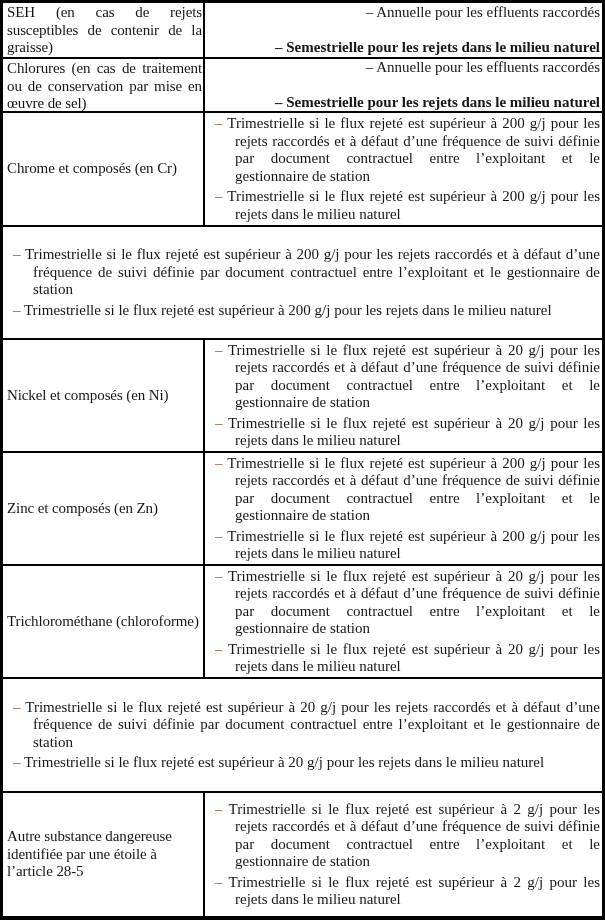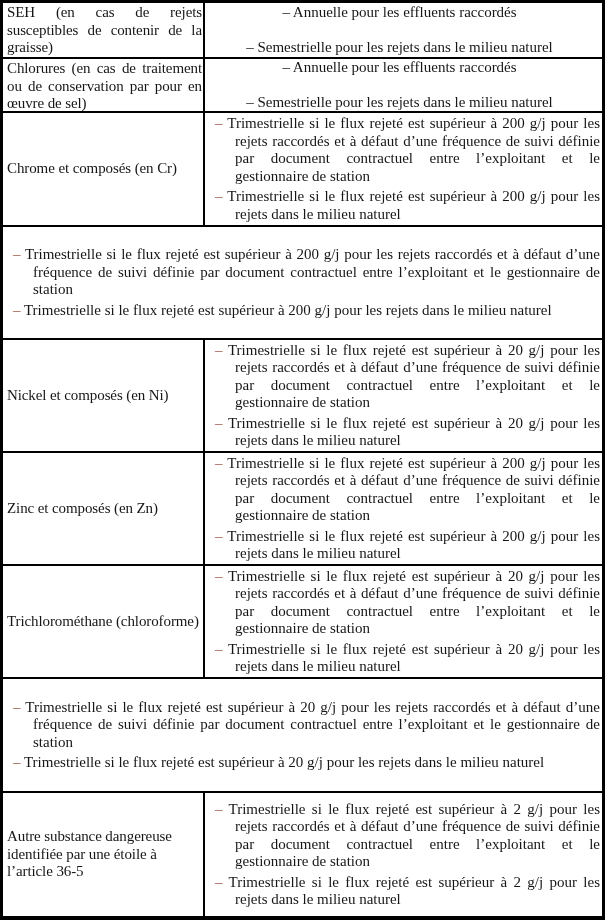--- a/index.html
+++ b/index.html
@@ -61,43 +61,43 @@
   }
 
   .bullet {
     text-align: justify;
     padding-left: 30px;
     text-indent: -20px;
   }
   .bullet + .bullet { margin-top: 3px; }
 
   .row.compact .bullet {
-    text-align: center;
+    text-align: right;
     padding-left: 7px;
     text-indent: -13px;
   }
-  .row.compact .bullet + .bullet { margin-top: 17px; }
+  .row.compact .bullet + .bullet { margin-top: 17px; font-weight: bold; }
 
   .dash { color: inherit; }
   .row.detail .dash { color: #9a5544; }
 </style>
 </head>
 <body>
 
 <div class="page">
   <div class="freq-table">
       <div class="row compact">
         <div class="cell-left"><span>SEH (en cas de rejets susceptibles de contenir de la graisse)</span></div>
         <div class="cell-right">
           <div class="bullet"><span class="dash">–</span> <span>Annuelle pour les effluents raccordés</span></div>
           <div class="bullet"><span class="dash">–</span> <span>Semestrielle pour les rejets dans le milieu naturel</span></div>
         </div>
       </div>
       <div class="row compact">
-        <div class="cell-left"><span>Chlorures (en cas de traitement ou de conservation par pour en œuvre de sel)</span></div>
+        <div class="cell-left"><span>Chlorures (en cas de traitement ou de conservation par mise en œuvre de sel)</span></div>
         <div class="cell-right">
           <div class="bullet"><span class="dash">–</span> <span>Annuelle pour les effluents raccordés</span></div>
           <div class="bullet"><span class="dash">–</span> <span>Semestrielle pour les rejets dans le milieu naturel</span></div>
         </div>
       </div>
       <div class="row detail">
         <div class="cell-left">
           <span>Chrome et composés (en Cr)</span>
         </div>
         <div class="cell-right">
@@ -139,21 +139,21 @@
         </div>
       </div>
       <div class="row detail">
         <div class="cell-right">
           <div class="bullet"><span class="dash">–</span> <span>Trimestrielle si le flux rejeté est supérieur à 20 g/j pour les rejets raccordés et à défaut d’une fréquence de suivi définie par document contractuel entre l’exploitant et le gestionnaire de station</span></div>
           <div class="bullet"><span class="dash">–</span> <span>Trimestrielle si le flux rejeté est supérieur à 20 g/j pour les rejets dans le milieu naturel</span></div>
         </div>
       </div>
       <div class="row detail">
         <div class="cell-left">
-          <span>Autre substance dangereuse identifiée par une étoile à l’article 36-5</span>
+          <span>Autre substance dangereuse identifiée par une étoile à l’article 28-5</span>
         </div>
         <div class="cell-right">
           <div class="bullet"><span class="dash">–</span> <span>Trimestrielle si le flux rejeté est supérieur à 2 g/j pour les rejets raccordés et à défaut d’une fréquence de suivi définie par document contractuel entre l’exploitant et le gestionnaire de station</span></div>
           <div class="bullet"><span class="dash">–</span> <span>Trimestrielle si le flux rejeté est supérieur à 2 g/j pour les rejets dans le milieu naturel</span></div>
         </div>
       </div>
     </div>
 </div>
 
 </body></html>

